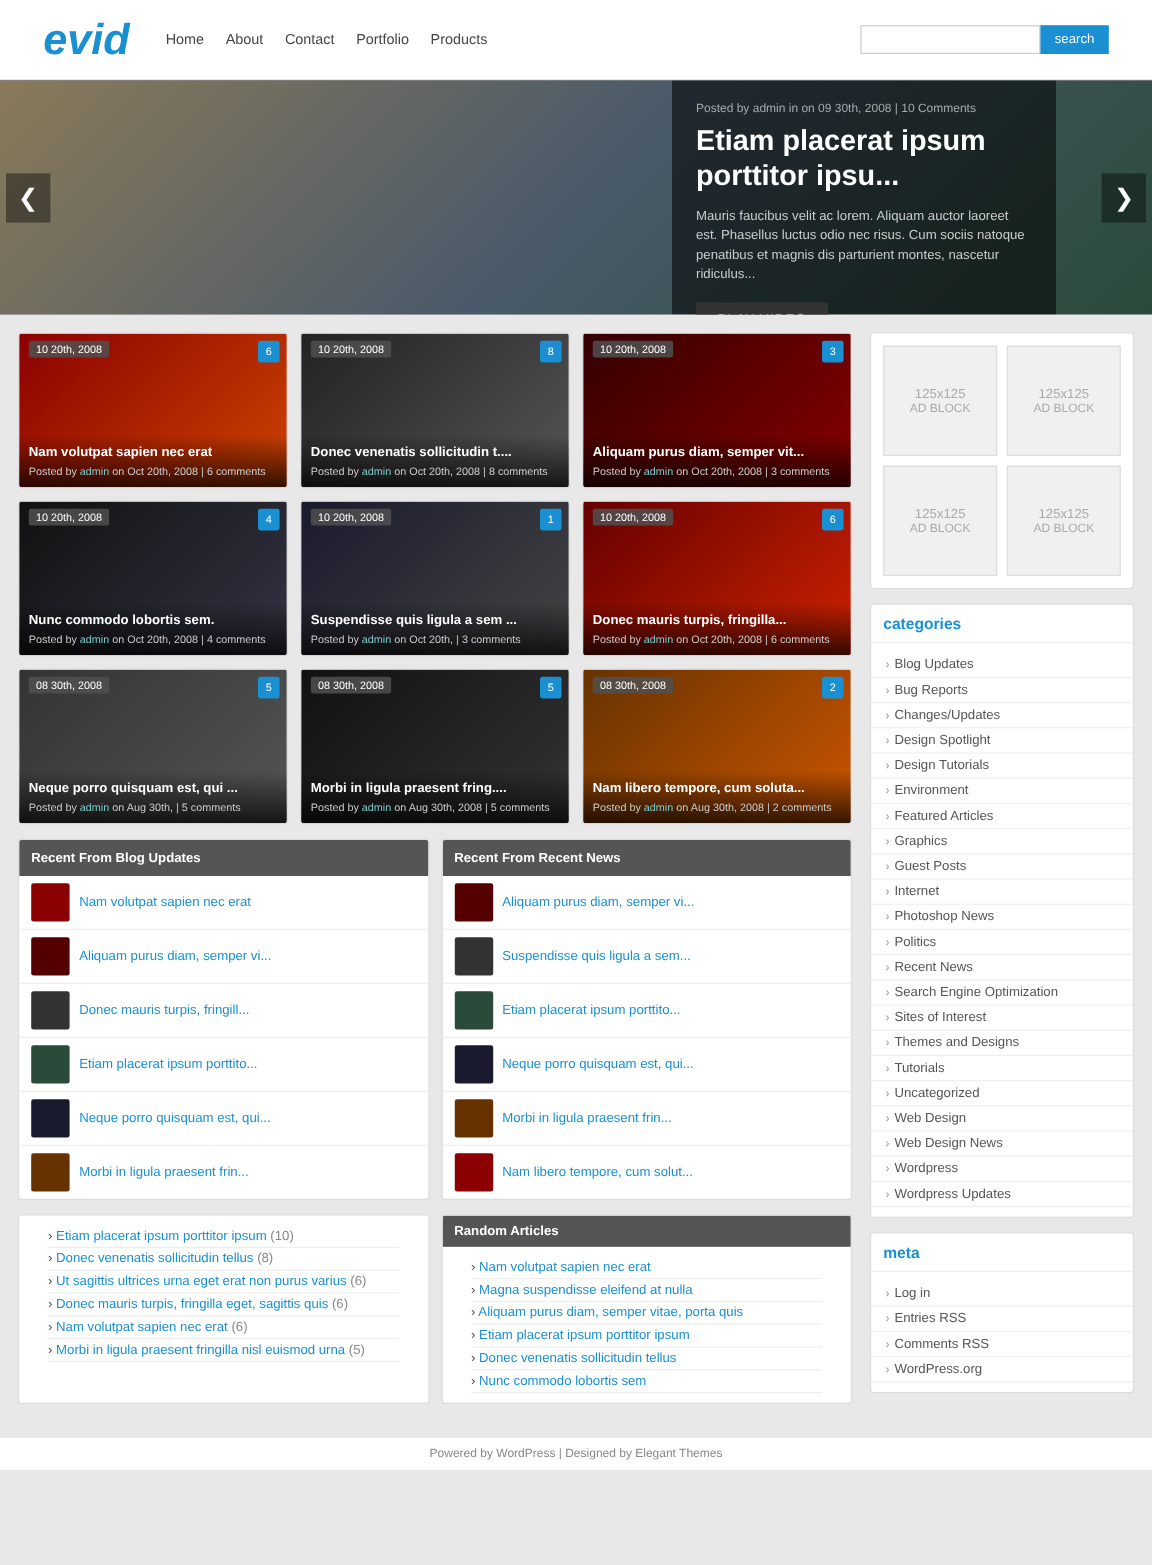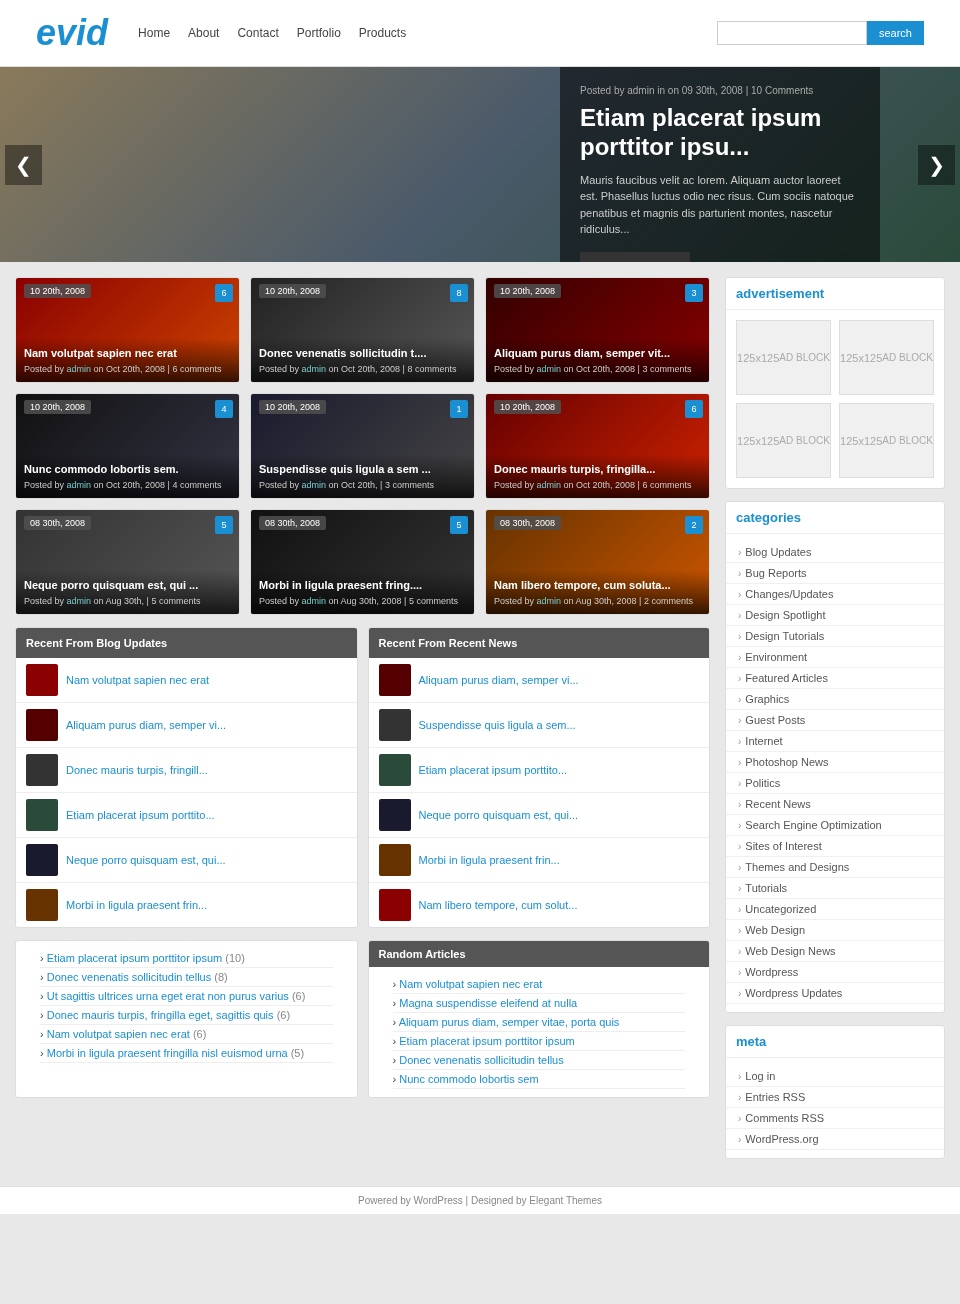--- a/index.html
+++ b/index.html
@@ -27,21 +27,21 @@
     .hero-arrow.right { right: 5px; }
 
     
     #main { max-width: 960px; margin: 0 auto; padding: 15px; display: flex; gap: 15px; background: #e8e8e8; }
     #content { flex: 1; min-width: 0; }
     #sidebar { width: 220px; flex-shrink: 0; }
 
     
     .post-grid { display: grid; grid-template-columns: repeat(3, 1fr); gap: 10px; margin-bottom: 12px; }
     .post-card { background: #fff; border: 1px solid #ddd; border-radius: 3px; overflow: hidden; position: relative; }
-    .post-card-img-bg { width: 100%; height: 104px; background: #555; position: relative; }
+    .post-card-img-bg { width: 100%; height: 128px; background: #555; position: relative; }
     .post-date-badge { position: absolute; top: 6px; left: 8px; background: rgba(80,80,80,0.85); color: #fff; font-size: 9px; padding: 2px 6px; border-radius: 2px; }
     .post-comment-badge { position: absolute; top: 6px; right: 6px; background: #1a8fd1; color: #fff; font-size: 9px; width: 18px; height: 18px; border-radius: 2px; display: flex; align-items: center; justify-content: center; }
     .post-card-body { padding: 8px; position: absolute; bottom: 0; left: 0; right: 0; background: linear-gradient(transparent, rgba(0,0,0,0.75)); color: #fff; }
     .post-card-title { font-size: 11px; font-weight: bold; color: #fff; margin-bottom: 4px; line-height: 1.3; }
     .post-card-meta { font-size: 9px; color: #ccc; }
     .post-card-meta a { color: #7cc; text-decoration: none; }
 
     
     .img-p1 { background: linear-gradient(135deg, #8b0000 0%, #cc4400 100%); }
     .img-p2 { background: linear-gradient(135deg, #222 0%, #555 100%); }
@@ -71,21 +71,21 @@
     .list-item-entry a { color: #1a8fd1; text-decoration: none; }
     .list-item-entry .count { color: #888; }
 
     
     #footer { background: #fff; border-top: 1px solid #ddd; text-align: center; padding: 8px; font-size: 10px; color: #888; margin-top: 0; }
 
     
     .sidebar-widget { background: #fff; border: 1px solid #ddd; border-radius: 3px; margin-bottom: 12px; overflow: hidden; }
     .widget-title { font-size: 13px; font-weight: bold; color: #1a8fd1; padding: 8px 10px; border-bottom: 1px solid #eee; }
     .ad-grid { display: grid; grid-template-columns: 1fr 1fr; gap: 8px; padding: 10px; }
-    .ad-block { background: #f0f0f0; border: 1px solid #ddd; height: 75px; display: flex; flex-direction: row; align-items: center; justify-content: center; font-size: 10px; color: #aaa; }
+    .ad-block { background: #f0f0f0; border: 1px solid #ddd; height: 92px; display: flex; flex-direction: column; align-items: center; justify-content: center; font-size: 10px; color: #aaa; }
     .ad-block .ad-size { font-size: 11px; color: #aaa; }
     .category-list { padding: 8px 0; }
     .cat-item { padding: 4px 12px; font-size: 11px; border-bottom: 1px solid #f0f0f0; }
     .cat-item a { color: #555; text-decoration: none; display: flex; align-items: center; gap: 4px; }
     .cat-arrow { color: #999; font-size: 10px; }
     .meta-list { padding: 8px 0; }
     .meta-item { padding: 4px 12px; font-size: 11px; border-bottom: 1px solid #f0f0f0; }
     .meta-item a { color: #555; text-decoration: none; display: flex; align-items: center; gap: 4px; }
 
     
@@ -307,21 +307,20 @@
             <div class="list-item-entry">› <a href="#">Nunc commodo lobortis sem</a></div>
           </div>
       </div>
     </div>
 
   </div>
 
   <div id="sidebar">
 
     <div class="sidebar-widget">
-      <div class="widget-title">advertisement</div>
       <div class="ad-grid" id="ad-grid">
           <div class="ad-block">
             <span class="ad-size">125x125</span>
             <span>AD BLOCK</span>
           </div>
           <div class="ad-block">
             <span class="ad-size">125x125</span>
             <span>AD BLOCK</span>
           </div>
           <div class="ad-block">

